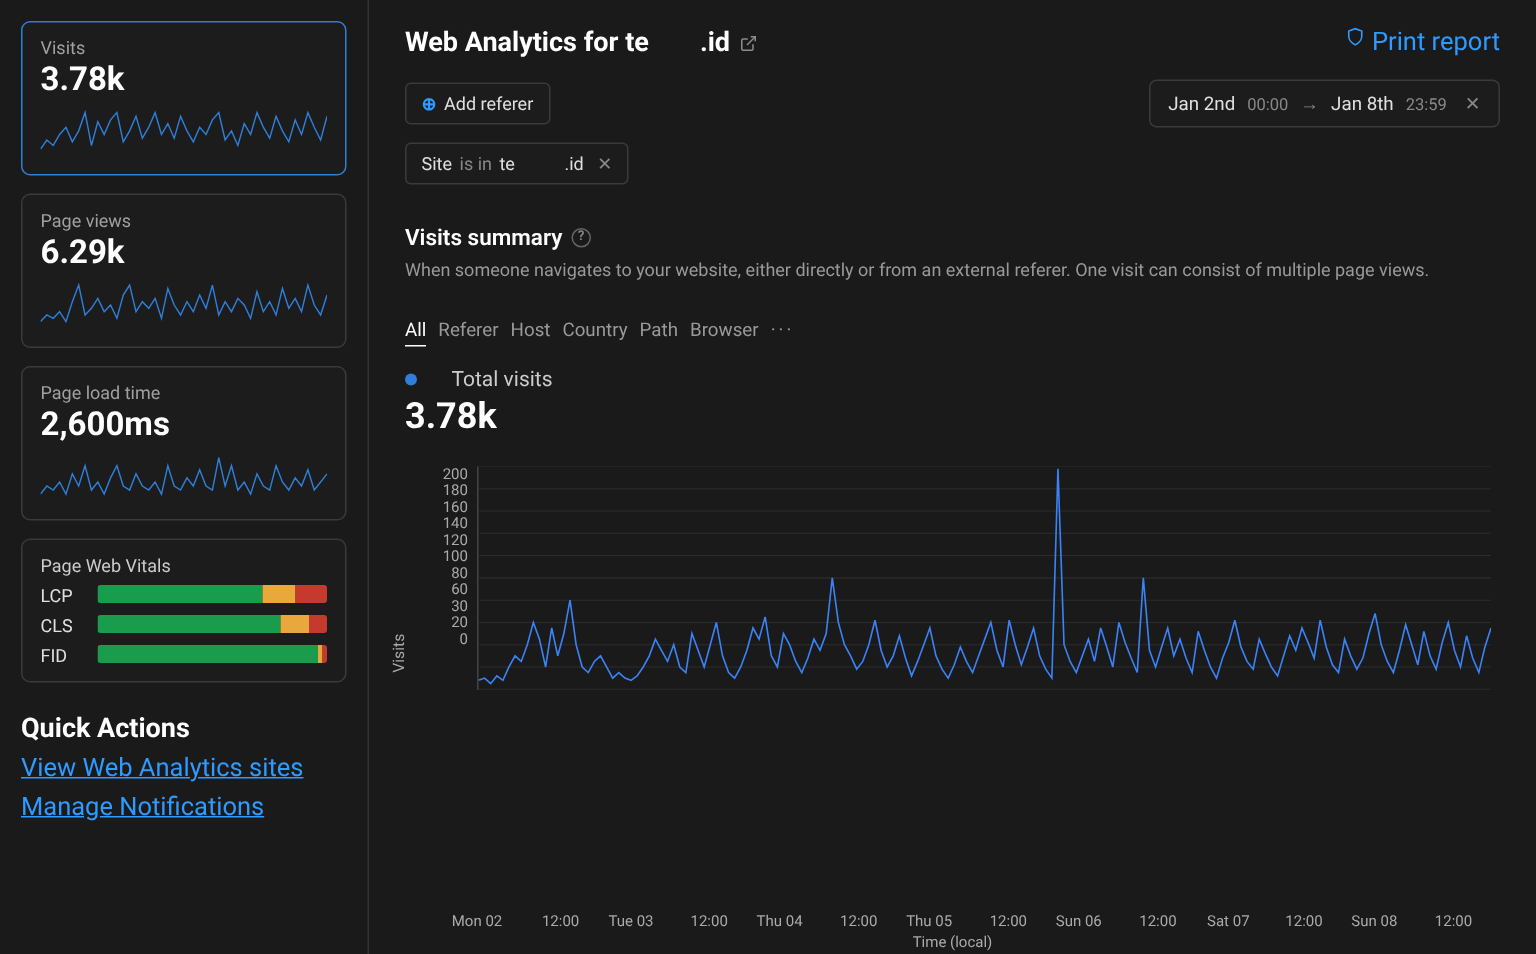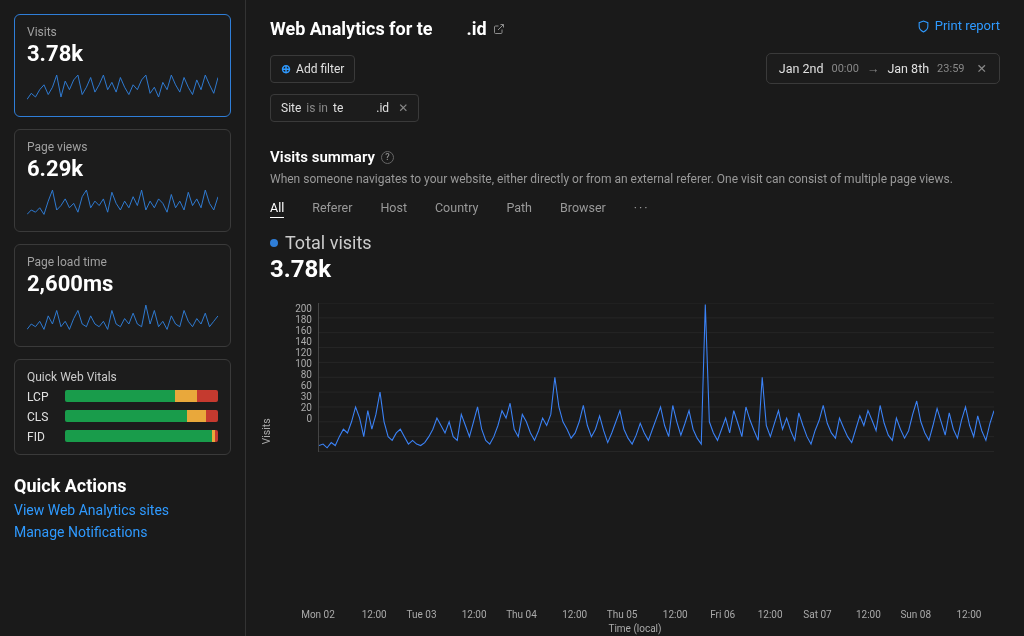--- a/index.html
+++ b/index.html
@@ -7,45 +7,45 @@
 .sidebar{width:245px;padding:14px;display:flex;flex-direction:column;gap:12px;overflow-y:auto}
 .card{border:1px solid #3a3a3a;border-radius:6px;padding:10px 12px;background:#1c1c1c}
 .card.active{border-color:#2f7ed8}
 .card-label{font-size:12px;color:#a0a0a0;margin-bottom:2px}
 .card-value{font-size:22px;font-weight:700;color:#fff}
 .sparkline{margin-top:6px;height:30px;width:100%}
 .cwv-row{display:flex;gap:10px;margin-top:6px;font-size:12px}
 .cwv-bar{flex:1;height:12px;display:flex;border-radius:2px;overflow:hidden}
 .seg{height:100%}
 .section-title{font-size:18px;font-weight:700;color:#fff;margin-top:8px}
-.link{color:#2f9aff;font-size:14px;cursor:pointer;display:block;margin-top:6px}
+.link{color:#2f9aff;font-size:17px;text-decoration:underline;cursor:pointer;display:block;margin-top:6px}
 .main{flex:1;border-left:1px solid #333;padding:18px 24px 4px;display:flex;flex-direction:column;overflow:hidden}
 .header-row{display:flex;justify-content:space-between;align-items:flex-start}
 .page-title{font-size:18px;font-weight:700;color:#fff;display:flex;align-items:center;gap:6px}
 .ext-icon{width:12px;height:12px;opacity:.8}
-.print{color:#2f9aff;font-size:13px;display:flex;align-items:flex-end;gap:5px;cursor:pointer}
+.print{color:#2f9aff;font-size:17px;display:flex;align-items:flex-start;gap:5px;cursor:pointer}
 .controls{display:flex;justify-content:space-between;align-items:center;margin-top:14px}
 .chips{display:flex;gap:10px;flex-wrap:wrap}
 .chip{border:1px solid #3a3a3a;border-radius:4px;padding:6px 10px;font-size:12px;background:#1c1c1c;display:flex;align-items:center;gap:5px}
 .chip .plus{color:#2f9aff;font-weight:700}
 .chip .dim{color:#888}
 .chip .x{color:#888;margin-left:4px;cursor:pointer}
 .daterange{border:1px solid #3a3a3a;border-radius:5px;padding:7px 12px;font-size:12.5px;background:#1c1c1c;display:flex;align-items:center;gap:8px}
 .daterange .t{color:#888;font-size:11px}
 .daterange .arr{color:#888}
 .daterange .close{color:#888;margin-left:4px;cursor:pointer}
 .summary{margin-top:26px}
 .summary-title{font-size:15px;font-weight:600;color:#fff;display:flex;align-items:center;gap:6px}
 .summary-title .q{width:13px;height:13px;border:1px solid #666;border-radius:50%;display:inline-flex;align-items:center;justify-content:center;font-size:9px;color:#888}
 .summary-desc{font-size:12px;color:#999;margin-top:6px}
-.tabs{display:flex;gap:28px;margin-top:14px;font-size:12.5px;color:#999}
+.tabs{display:flex;gap:8px;margin-top:26px;font-size:12.5px;color:#999}
 .tab{cursor:pointer;padding-bottom:2px}
 .tab.active{color:#fff;border-bottom:1px solid #fff}
 .dots{letter-spacing:2px}
-.legend{display:flex;align-items:center;gap:7px;margin-top:14px;font-size:18px;color:#ccc}
+.legend{display:flex;align-items:center;gap:23px;margin-top:14px;font-size:14px;color:#ccc}
 .legend .dot{width:8px;height:8px;border-radius:50%;background:#2f7ed8}
 .big{font-size:24px;font-weight:700;color:#fff;margin-top:2px}
 .chart-wrap{position:relative;flex:1;margin-top:20px}
 .yaxis{position:absolute;left:0;top:0;bottom:30px;width:42px;display:flex;flex-direction:column;justify-content:flex-start;align-items:flex-end;font-size:10px;color:#aaa}
 .ylabel{position:absolute;left:-4px;top:50%;transform:rotate(-90deg) translateX(30px);transform-origin:left;font-size:10.5px;color:#aaa}
 .plot{position:absolute;left:48px;right:6px;top:0;bottom:30px;border-left:1px solid #444}
 .xaxis{position:absolute;left:48px;right:6px;bottom:12px;display:flex;justify-content:space-between;font-size:10px;color:#aaa}
 .xlabel{position:absolute;left:0;right:0;bottom:-2px;text-align:center;font-size:10px;color:#aaa}
 .xaxis span{transform:translateX(-50%)}
 </style>
@@ -68,21 +68,21 @@
       </svg>
   </div>
   <div class="card">
     <div class="card-label">Page load time</div>
     <div class="card-value">2,600ms</div>
     <svg class="sparkline" id="spark2" viewBox="0 0 200 30">
         <path d="M 0,28 L 4.444444444444445,22.333333333333336 L 8.88888888888889,25.166666666666668 L 13.333333333333334,19.5 L 17.77777777777778,28 L 22.22222222222222,13.833333333333332 L 26.666666666666668,22.333333333333336 L 31.11111111111111,8.166666666666668 L 35.55555555555556,25.166666666666668 L 40,19.5 L 44.44444444444444,28 L 48.888888888888886,16.666666666666668 L 53.333333333333336,8.166666666666668 L 57.77777777777777,22.333333333333336 L 62.22222222222222,25.166666666666668 L 66.66666666666666,13.833333333333332 L 71.11111111111111,22.333333333333336 L 75.55555555555556,25.166666666666668 L 80,19.5 L 84.44444444444444,28 L 88.88888888888889,8.166666666666668 L 93.33333333333333,22.333333333333336 L 97.77777777777777,25.166666666666668 L 102.22222222222221,16.666666666666668 L 106.66666666666667,22.333333333333336 L 111.11111111111111,11 L 115.55555555555554,22.333333333333336 L 120,25.166666666666668 L 124.44444444444444,2.5 L 128.88888888888889,22.333333333333336 L 133.33333333333331,8.166666666666668 L 137.77777777777777,25.166666666666668 L 142.22222222222223,19.5 L 146.66666666666666,28 L 151.11111111111111,13.833333333333332 L 155.55555555555557,22.333333333333336 L 160,25.166666666666668 L 164.44444444444443,8.166666666666668 L 168.88888888888889,19.5 L 173.33333333333334,25.166666666666668 L 177.77777777777777,16.666666666666668 L 182.22222222222223,22.333333333333336 L 186.66666666666666,11 L 191.11111111111111,25.166666666666668 L 195.55555555555554,19.5 L 200,13.833333333333332" stroke="#2f7ed8" stroke-width="1" fill="none"></path>
       </svg>
   </div>
   <div class="card">
-    <div class="card-label" style="color:#ccc">Quick Web Vitals</div>
+    <div class="card-label" style="color:#ccc">Page Web Vitals</div>
     <div id="cwv-rows">
         <div class="cwv-row">
           <span style="width:28px">LCP</span>
           <div class="cwv-bar">
             <div class="seg" style="width:72%;background:#199c4b"></div>
             <div class="seg" style="width:14%;background:#e9a83b"></div>
             <div class="seg" style="width:14%;background:#c53a2f"></div>
           </div>
         </div>
         <div class="cwv-row">
@@ -126,21 +126,21 @@
           <path d="M12 22s8-4 8-10V5l-8-3-8 3v7c0 6 8 10 8 10z"></path>
         </svg>
       <span>Print report</span>
     </div>
   </div>
 
   <div class="controls">
     <div class="chips">
       <div class="chip">
         <span class="plus">⊕</span>
-        <span>Add filter</span>
+        <span>Add referer</span>
       </div>
     </div>
     <div class="daterange">
       <span>Jan 2nd</span>
       <span class="t">00:00</span>
       <span class="arr">→</span>
       <span>Jan 8th</span>
       <span class="t">23:59</span>
       <span class="close">✕</span>
     </div>
@@ -208,21 +208,21 @@
       </svg>
     <div class="xaxis" id="xaxis">
         <span>Mon 02</span>
         <span>12:00</span>
         <span>Tue 03</span>
         <span>12:00</span>
         <span>Thu 04</span>
         <span>12:00</span>
         <span>Thu 05</span>
         <span>12:00</span>
-        <span>Fri 06</span>
+        <span>Sun 06</span>
         <span>12:00</span>
         <span>Sat 07</span>
         <span>12:00</span>
         <span>Sun 08</span>
         <span>12:00</span>
       </div>
     <div class="xlabel">Time (local)</div>
   </div>
 </div>
 

